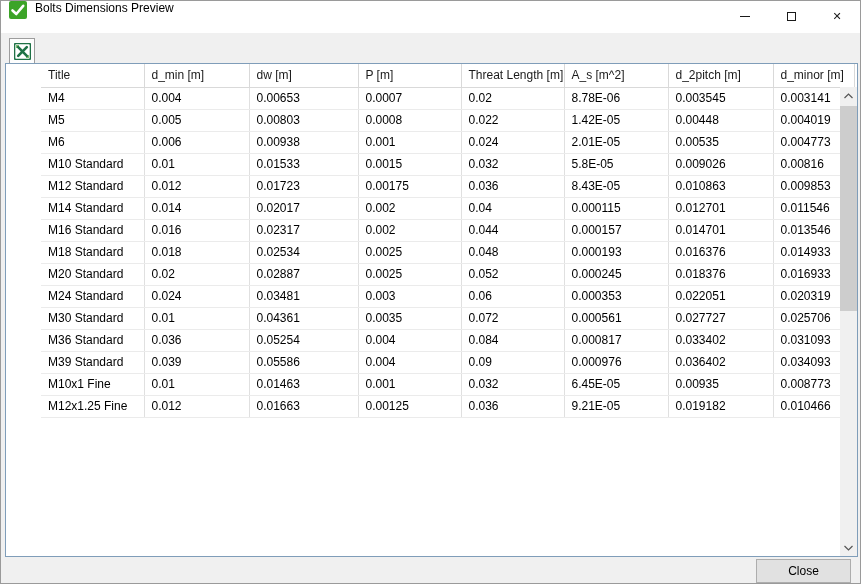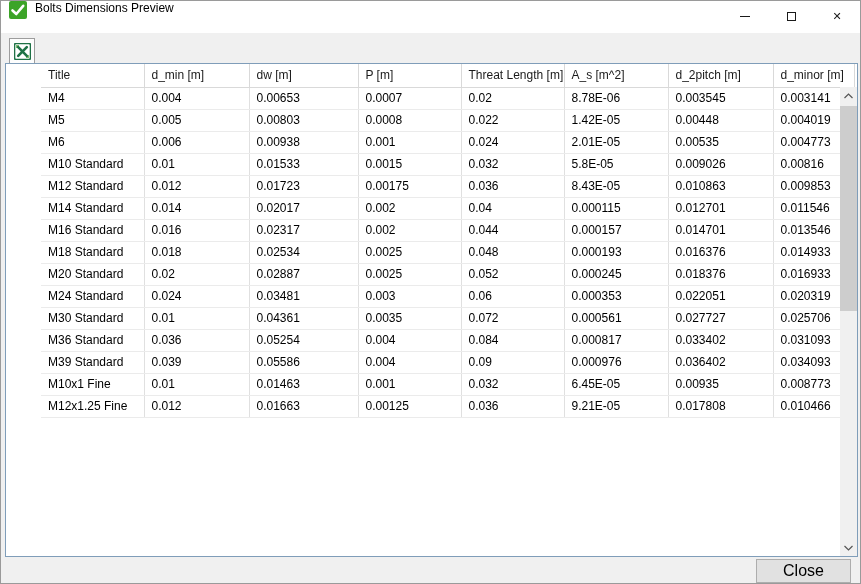--- a/index.html
+++ b/index.html
@@ -31,21 +31,21 @@
 
   
   .vscroll { position:absolute; top:23px; right:0; bottom:0; width:17px; background:#f0f0f0; }
   .sb-btn { position:absolute; left:0; width:17px; height:17px; display:flex; align-items:center; justify-content:center; background:#f0f0f0; }
   .sb-btn.up { top:0; }
   .sb-btn.down { bottom:0; }
   .sb-thumb { position:absolute; left:0; top:19px; width:17px; height:205px; background:#cdcdcd; }
 
   
   .footer { position:absolute; left:0; top:557px; width:100%; height:27px; background:#f0f0f0; }
-  .close-btn { position:absolute; left:755px; top:1px; width:95px; height:24px; background:#e1e1e1; border:1px solid #adadad; font-size:16px; color:#000; font-family:"Liberation Sans","DejaVu Sans",sans-serif; }
+  .close-btn { position:absolute; left:755px; top:1px; width:95px; height:24px; background:#e1e1e1; border:1px solid #adadad; font-size:12px; color:#000; font-family:"Liberation Sans","DejaVu Sans",sans-serif; }
 </style>
 </head>
 <body>
 
 <div class="window">
 
   <div class="titlebar">
     <svg class="app-icon" viewBox="0 0 18 18">
       <rect x="0" y="0" width="18" height="18" rx="2" fill="#3ca428"></rect>
       <polyline points="3.5,9.5 7.3,13 14.2,4.8" fill="none" stroke="#ffffff" stroke-width="2.6" stroke-linecap="round" stroke-linejoin="round"></polyline>
@@ -256,21 +256,21 @@
             <td>0.008773</td>
             <td></td>
           </tr>
           <tr>
             <td>M12x1.25 Fine</td>
             <td>0.012</td>
             <td>0.01663</td>
             <td>0.00125</td>
             <td>0.036</td>
             <td>9.21E-05</td>
-            <td>0.017808</td>
+            <td>0.019182</td>
             <td>0.010466</td>
             <td></td>
           </tr>
         </tbody>
     </table>
 
     <div class="vscroll">
       <div class="sb-btn up">
         <svg width="9" height="6" viewBox="0 0 9 6">
           <polyline points="0.5,5 4.5,1 8.5,5" fill="none" stroke="#555555" stroke-width="1.2"></polyline>

